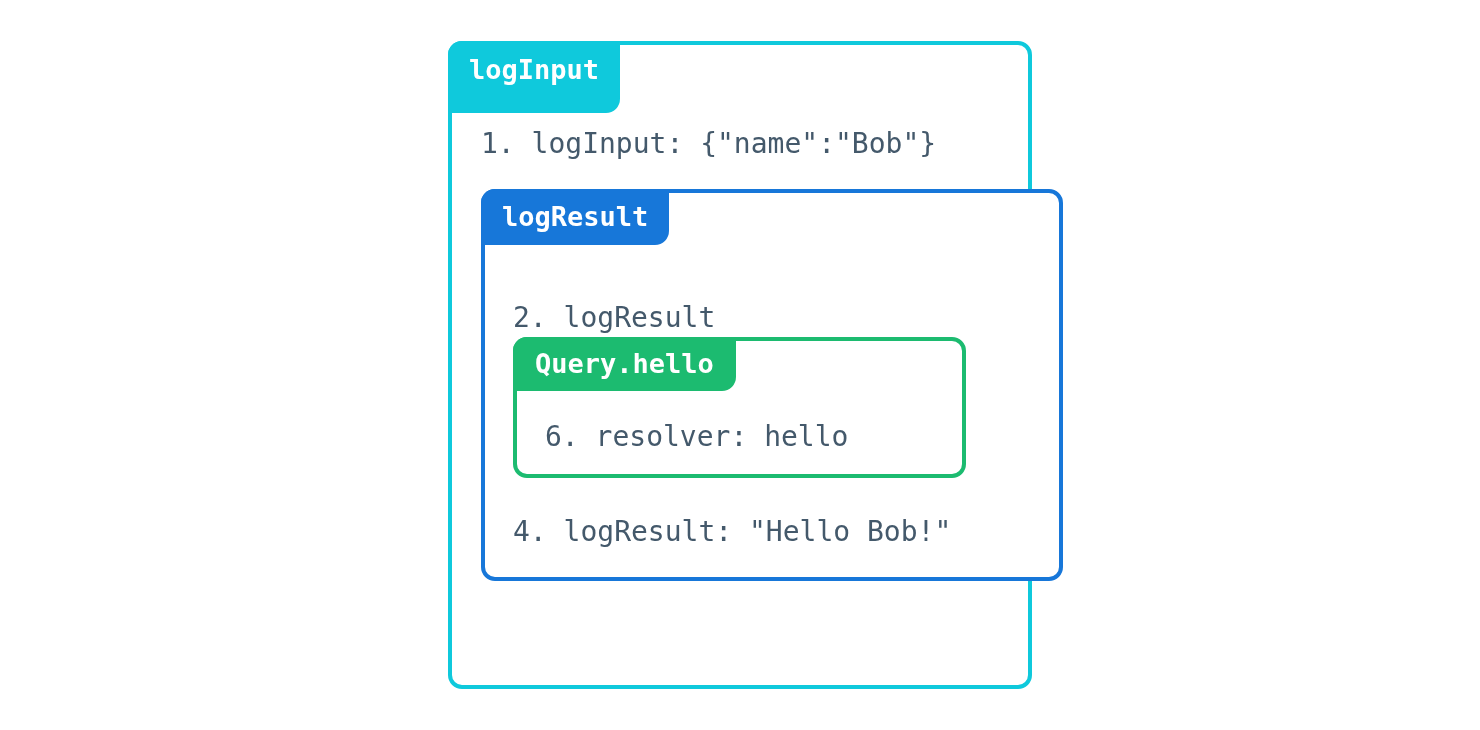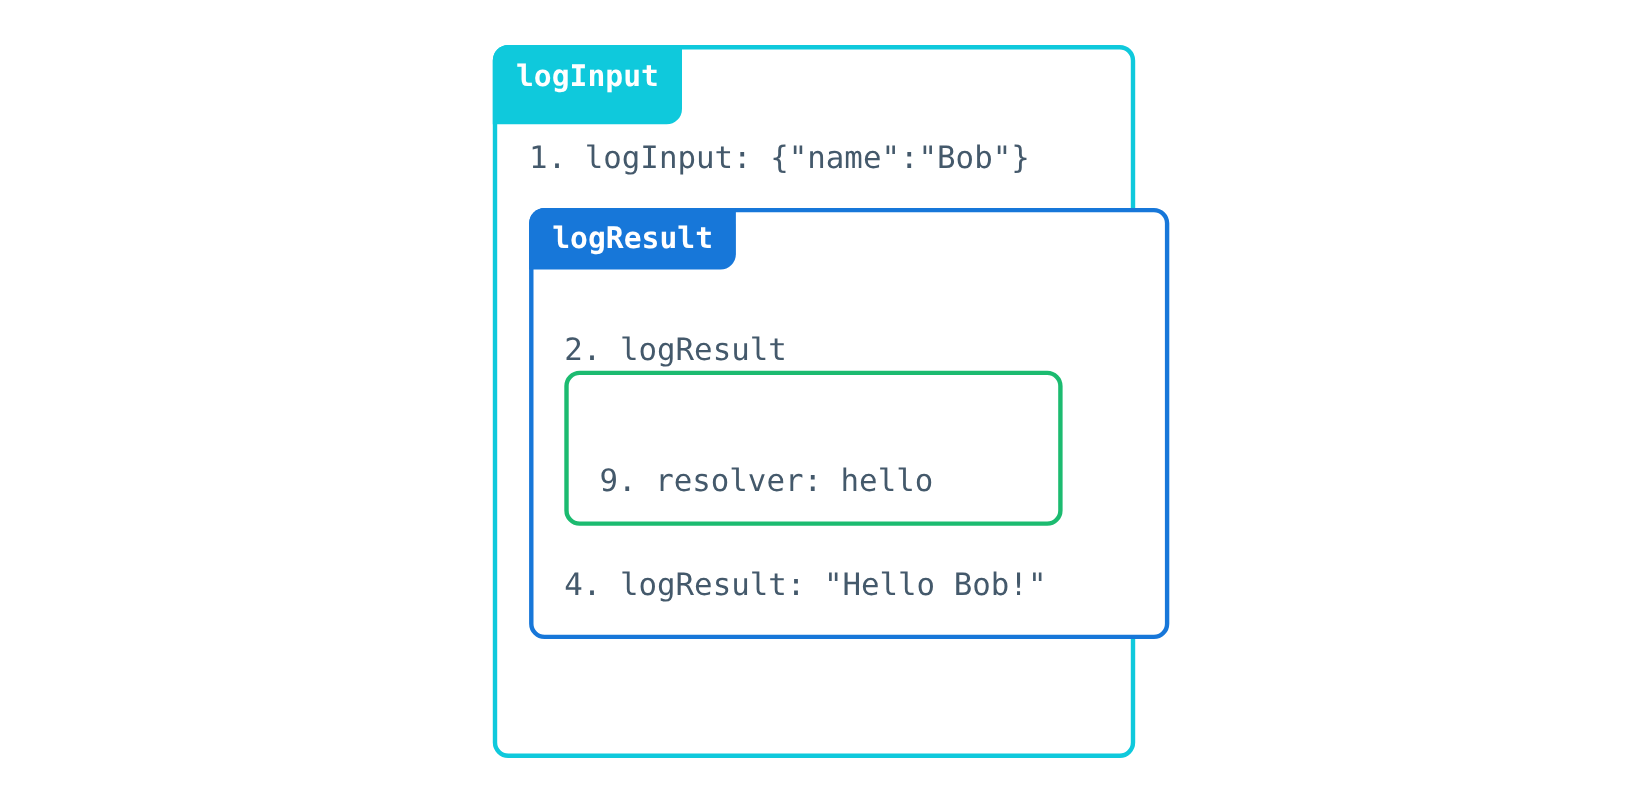--- a/index.html
+++ b/index.html
@@ -81,21 +81,22 @@
     <div class="badge badge-outer">logInput</div>
 
     <div class="step step-1">1. logInput: {"name":"Bob"}</div>
 
     <div class="box box-middle">
       <div class="badge badge-middle">logResult</div>
 
       <div class="step step-2">2. logResult</div>
 
       <div class="box box-inner">
+        <div class="badge badge-inner">Query.hello</div>
 
-        <div class="step step-3">9. resolver: hello</div>
+        <div class="step step-3">6. resolver: hello</div>
       </div>
 
       <div class="step step-4">4. logResult: "Hello Bob!"</div>
     </div>
 
   </div>
 </div>
 
 </body></html>

